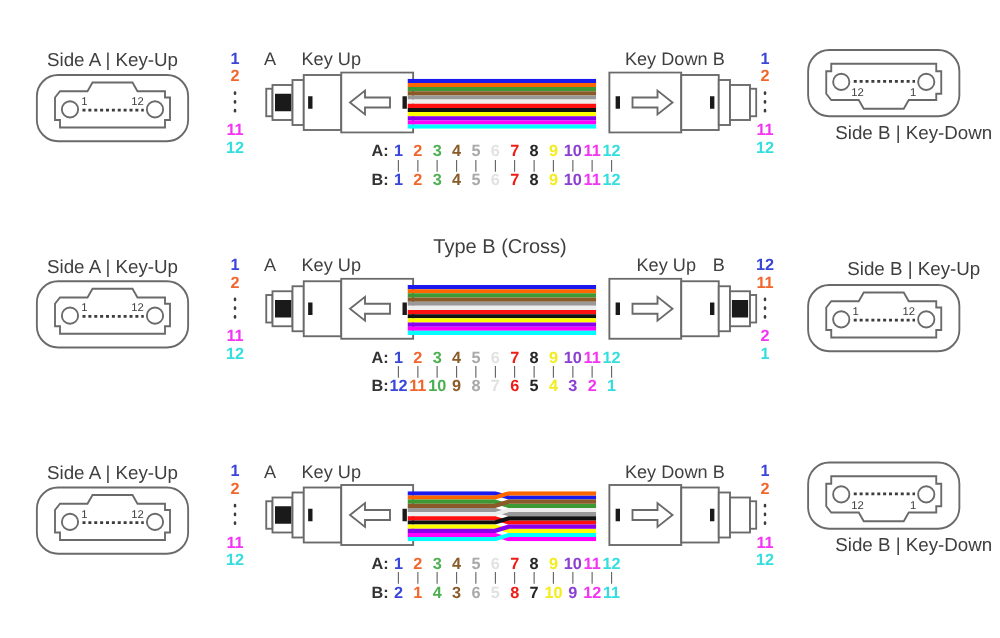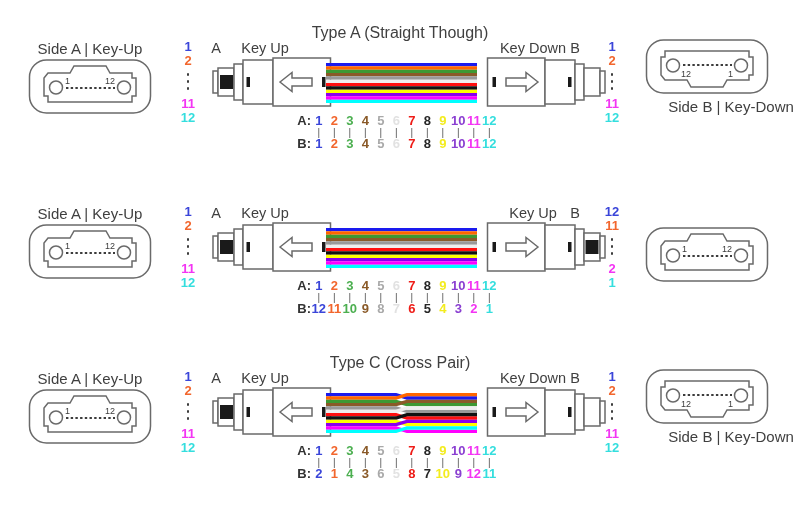--- a/index.html
+++ b/index.html
@@ -36,21 +36,20 @@
   .mrow.mbars .cell{font-size:10px;font-weight:normal;line-height:9px;height:9px}
   svg .s{fill:#fff;stroke:#6a6a6a;stroke-width:1.5}
   svg .ft{font-size:9px;fill:#3c3c3c;font-family:"Liberation Sans","DejaVu Sans",sans-serif}
 </style>
 </head>
 <body>
 
 <div id="stage">
 
   <section class="type-row" data-row="0">
-    <div class="title">Type A (Straight Though)</div>
 
     <div class="lbl face-a-label">Side A | Key-Up</div>
     <svg class="face-a" width="124" height="57" viewBox="0 0 124 57">
       <rect class="s" x="1.5" y="2" width="121" height="53" rx="17"></rect>
       <path class="s" d="M20,15 H42 L46,8 H78 L82,15 H104 V20 H108 V38 H104 V44 H20 V38 H16 V20 Z"></path>
       <circle class="s" cx="28" cy="29.5" r="6.5"></circle>
       <circle class="s" cx="96" cy="29.5" r="6.5"></circle>
       <line x1="38" y1="30" x2="87" y2="30" stroke="#3c3c3c" stroke-width="2.2" stroke-dasharray="2.4,2.3"></line>
       <text class="ft" x="37" y="26">1</text>
       <text class="ft" x="87" y="26" text-anchor="end">12</text>
@@ -176,20 +175,21 @@
           <span class="cell" style="color: rgb(38, 38, 38);">8</span>
           <span class="cell" style="color: rgb(243, 236, 30);">9</span>
           <span class="cell" style="color: rgb(138, 63, 209);">10</span>
           <span class="cell" style="color: rgb(243, 52, 243);">11</span>
           <span class="cell" style="color: rgb(52, 222, 222);">12</span>
         </div>
       </div>
   </section>
 
   <section class="type-row label-above" data-row="1">
+    <div class="title">Type B (Cross)</div>
 
     <div class="lbl face-a-label">Side A | Key-Up</div>
     <svg class="face-a" width="124" height="57" viewBox="0 0 124 57">
       <rect class="s" x="1.5" y="2" width="121" height="53" rx="17"></rect>
       <path class="s" d="M20,15 H42 L46,8 H78 L82,15 H104 V20 H108 V38 H104 V44 H20 V38 H16 V20 Z"></path>
       <circle class="s" cx="28" cy="29.5" r="6.5"></circle>
       <circle class="s" cx="96" cy="29.5" r="6.5"></circle>
       <line x1="38" y1="30" x2="87" y2="30" stroke="#3c3c3c" stroke-width="2.2" stroke-dasharray="2.4,2.3"></line>
       <text class="ft" x="37" y="26">1</text>
       <text class="ft" x="87" y="26" text-anchor="end">12</text>
@@ -255,20 +255,21 @@
     <div class="numcol right">
         <div class="cnum" style="top: 22px; color: rgb(58, 69, 217);">12</div>
         <div class="cnum" style="top: 36px; color: rgb(242, 102, 45);">11</div>
         <div class="cnum" style="top: 79px; color: rgb(243, 52, 243);">2</div>
         <div class="cnum" style="top: 93px; color: rgb(52, 222, 222);">1</div>
         <div class="vdot" style="top: 55px;"></div>
         <div class="vdot" style="top: 62px;"></div>
         <div class="vdot" style="top: 69px;"></div>
       </div>
 
+    <div class="lbl face-b-label">Side B | Key-Up</div>
     <svg class="face-b" width="124" height="57" viewBox="0 0 124 57">
       <rect class="s" x="1.5" y="2" width="121" height="53" rx="17"></rect>
       <path class="s" d="M20,15 H42 L46,8 H78 L82,15 H104 V20 H108 V38 H104 V44 H20 V38 H16 V20 Z"></path>
       <circle class="s" cx="28" cy="29.5" r="6.5"></circle>
       <circle class="s" cx="96" cy="29.5" r="6.5"></circle>
       <line x1="38" y1="30" x2="87" y2="30" stroke="#3c3c3c" stroke-width="2.2" stroke-dasharray="2.4,2.3"></line>
       <text class="ft" x="37" y="26">1</text>
       <text class="ft" x="87" y="26" text-anchor="end">12</text>
     </svg>
 
@@ -315,21 +316,20 @@
           <span class="cell" style="color: rgb(38, 38, 38);">5</span>
           <span class="cell" style="color: rgb(243, 236, 30);">4</span>
           <span class="cell" style="color: rgb(138, 63, 209);">3</span>
           <span class="cell" style="color: rgb(243, 52, 243);">2</span>
           <span class="cell" style="color: rgb(52, 222, 222);">1</span>
         </div>
       </div>
   </section>
 
   <section class="type-row" data-row="2">
-    <div class="title">Type C (Cross Pair)</div>
 
     <div class="lbl face-a-label">Side A | Key-Up</div>
     <svg class="face-a" width="124" height="57" viewBox="0 0 124 57">
       <rect class="s" x="1.5" y="2" width="121" height="53" rx="17"></rect>
       <path class="s" d="M20,15 H42 L46,8 H78 L82,15 H104 V20 H108 V38 H104 V44 H20 V38 H16 V20 Z"></path>
       <circle class="s" cx="28" cy="29.5" r="6.5"></circle>
       <circle class="s" cx="96" cy="29.5" r="6.5"></circle>
       <line x1="38" y1="30" x2="87" y2="30" stroke="#3c3c3c" stroke-width="2.2" stroke-dasharray="2.4,2.3"></line>
       <text class="ft" x="37" y="26">1</text>
       <text class="ft" x="87" y="26" text-anchor="end">12</text>

